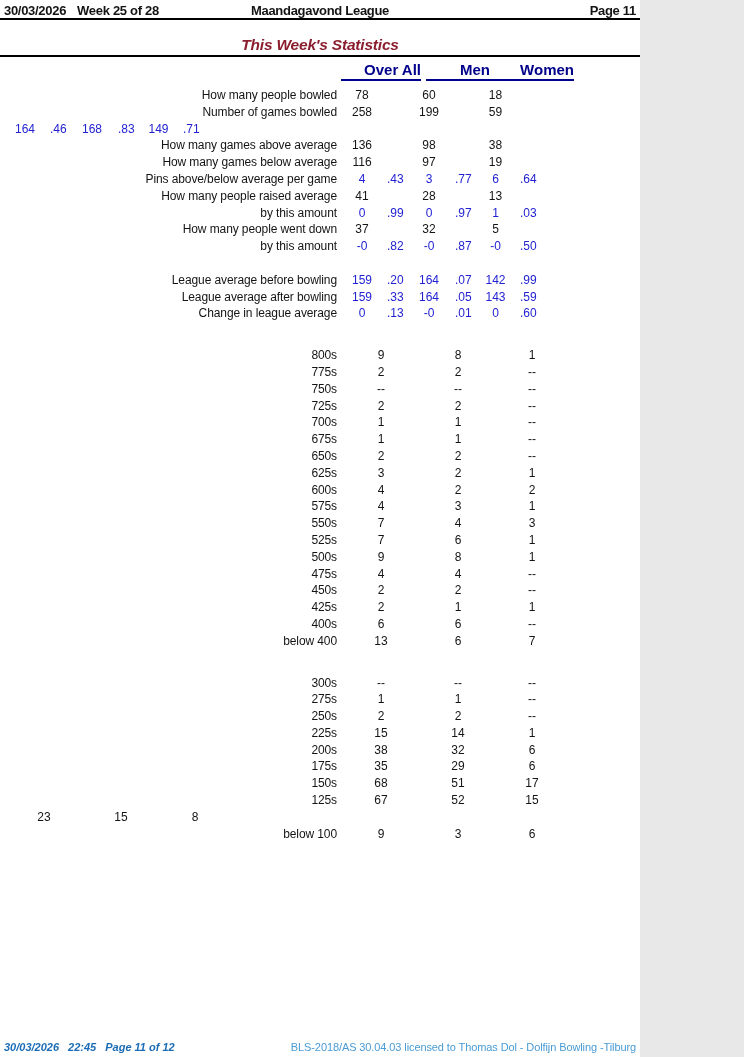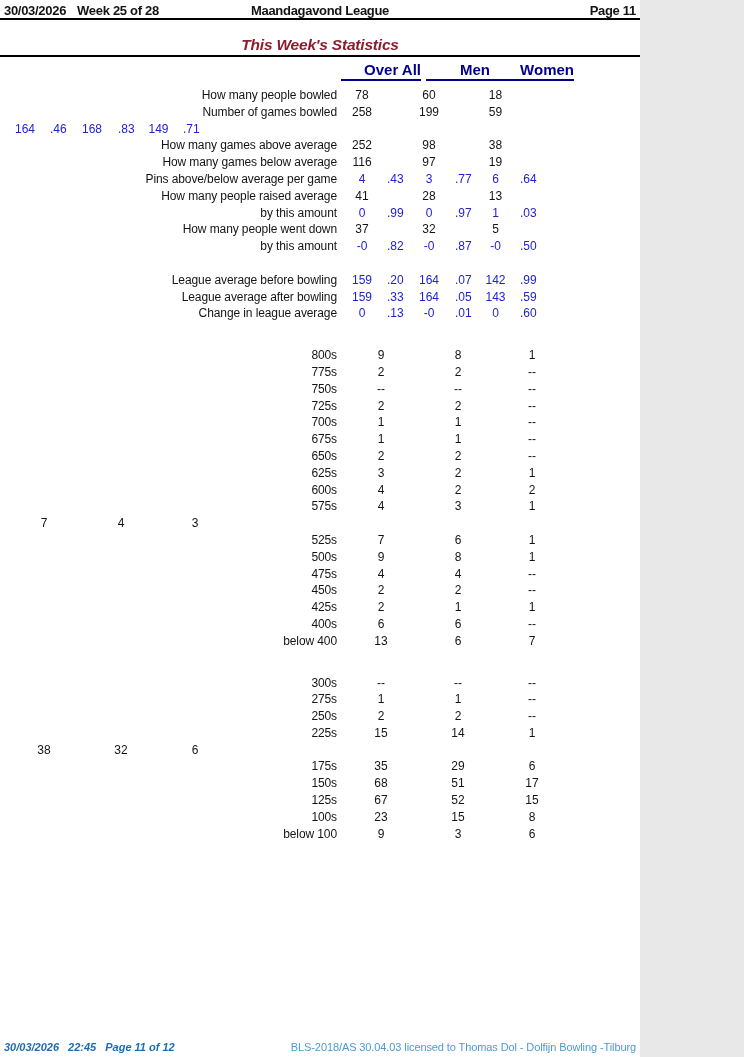--- a/index.html
+++ b/index.html
@@ -90,21 +90,21 @@
         <div class="row">
           <span class="vint w0 blue">164</span>
           <span class="vfrac blue">.46</span>
           <span class="vint w1 blue">168</span>
           <span class="vfrac blue">.83</span>
           <span class="vint w2 blue">149</span>
           <span class="vfrac blue">.71</span>
         </div>
         <div class="row">
           <div class="lbl">How many games above average</div>
-          <span class="vint w0">252</span>
+          <span class="vint w0">136</span>
           <span class="vfrac"></span>
           <span class="vint w1">98</span>
           <span class="vfrac"></span>
           <span class="vint w2">38</span>
           <span class="vfrac"></span>
         </div>
         <div class="row">
           <div class="lbl">How many games below average</div>
           <span class="vint w0">116</span>
           <span class="vfrac"></span>
@@ -242,20 +242,21 @@
           <span class="cv d1">2</span>
           <span class="cv d2">2</span>
         </div>
         <div class="row">
           <div class="lbl">575s</div>
           <span class="cv d0">4</span>
           <span class="cv d1">3</span>
           <span class="cv d2">1</span>
         </div>
         <div class="row">
+          <div class="lbl">550s</div>
           <span class="cv d0">7</span>
           <span class="cv d1">4</span>
           <span class="cv d2">3</span>
         </div>
         <div class="row">
           <div class="lbl">525s</div>
           <span class="cv d0">7</span>
           <span class="cv d1">6</span>
           <span class="cv d2">1</span>
         </div>
@@ -315,20 +316,21 @@
           <span class="cv d1">2</span>
           <span class="cv d2">--</span>
         </div>
         <div class="row">
           <div class="lbl">225s</div>
           <span class="cv d0">15</span>
           <span class="cv d1">14</span>
           <span class="cv d2">1</span>
         </div>
         <div class="row">
+          <div class="lbl">200s</div>
           <span class="cv d0">38</span>
           <span class="cv d1">32</span>
           <span class="cv d2">6</span>
         </div>
         <div class="row">
           <div class="lbl">175s</div>
           <span class="cv d0">35</span>
           <span class="cv d1">29</span>
           <span class="cv d2">6</span>
         </div>
@@ -338,21 +340,20 @@
           <span class="cv d1">51</span>
           <span class="cv d2">17</span>
         </div>
         <div class="row">
           <div class="lbl">125s</div>
           <span class="cv d0">67</span>
           <span class="cv d1">52</span>
           <span class="cv d2">15</span>
         </div>
         <div class="row">
-          <div class="lbl">100s</div>
           <span class="cv d0">23</span>
           <span class="cv d1">15</span>
           <span class="cv d2">8</span>
         </div>
         <div class="row">
           <div class="lbl">below 100</div>
           <span class="cv d0">9</span>
           <span class="cv d1">3</span>
           <span class="cv d2">6</span>
         </div>

